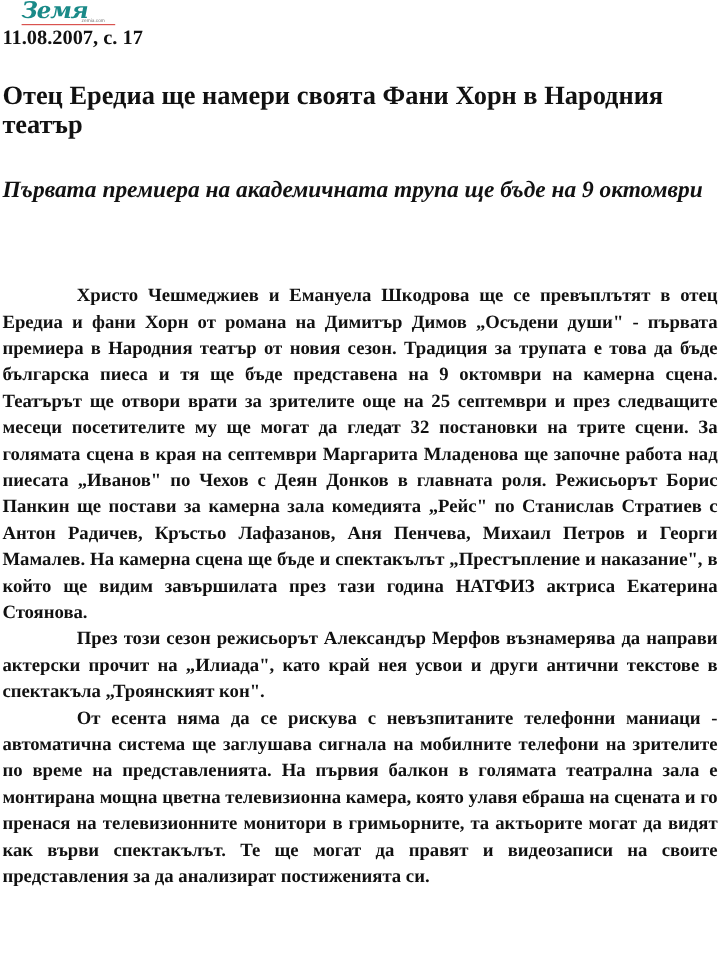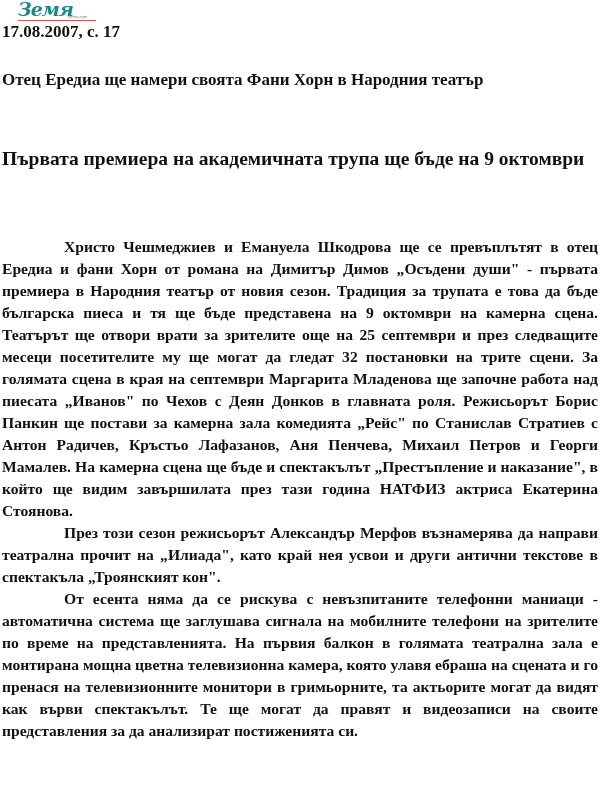--- a/index.html
+++ b/index.html
@@ -2,37 +2,37 @@
 <html><head>
 <meta charset="utf-8">
 <style>
   html, body { margin: 0; padding: 0; background: #ffffff; }
   body { width: 600px; height: 800px; overflow: hidden; position: relative; font-family: "Liberation Serif", "DejaVu Serif", serif; color: #111; }
   .logo { position: absolute; left: 18px; top: 2px; width: 80px; height: 20px; }
   .logo-text { position: absolute; left: 0; top: -4px; font-family: "DejaVu Serif", serif; font-style: italic; font-weight: bold; font-size: 19px; color: #1a8a88; letter-spacing: -1px; }
   .logo-sub { position: absolute; left: 50px; top: 12px; font-family: "Liberation Sans", sans-serif; font-size: 4px; color: #777; }
   .logo-line { position: absolute; left: 0; top: 18px; width: 78px; height: 1px; background: #d9534f; }
   .dateline { position: absolute; left: 2px; top: 22px; font-weight: bold; font-size: 17px; }
-  .headline { position: absolute; left: 2px; top: 68px; width: 580px; font-weight: bold; font-size: 17px; line-height: 24px; }
-  .subheadline { position: absolute; left: 2px; top: 147px; width: 585px; font-weight: bold; font-size: 19.5px; line-height: 24px; }
+  .headline { position: absolute; left: 2px; top: 68px; width: 580px; font-weight: bold; font-size: 22px; line-height: 24px; }
+  .subheadline { position: absolute; left: 2px; top: 147px; width: 585px; font-weight: bold; font-style: italic; font-size: 19.5px; line-height: 24px; }
   .body { position: absolute; left: 2px; top: 236px; width: 596px; font-size: 15.6px; line-height: 22px; text-align: justify; }
   .body p { margin: 0; text-indent: 62px; font-weight: bold; }
 </style>
 </head>
 <body>
 
 <div class="logo">
   <span class="logo-text">Земя</span>
   <span class="logo-sub">zemia.com</span>
   <div class="logo-line"></div>
 </div>
 
-<div class="dateline">17.08.2007, с. 17</div>
+<div class="dateline">11.08.2007, с. 17</div>
 
 <h1 class="headline" style="margin:0">Отец Ередиа ще намери своята Фани Хорн в Народния театър</h1>
 
 <h2 class="subheadline" style="margin:0">Първата премиера на академичната трупа ще бъде на 9 октомври</h2>
 
 <div class="body">
   <p>Христо Чешмеджиев и Емануела Шкодрова ще се превъплътят в отец Ередиа и фани Хорн от романа на Димитър Димов „Осъдени души" - първата премиера в Народния театър от новия сезон. Традиция за трупата е това да бъде българска пиеса и тя ще бъде представена на 9 октомври на камерна сцена. Театърът ще отвори врати за зрителите още на 25 септември и през следващите месеци посетителите му ще могат да гледат 32 постановки на трите сцени. За голямата сцена в края на септември Маргарита Младенова ще започне работа над пиесата „Иванов" по Чехов с Деян Донков в главната роля. Режисьорът Борис Панкин ще постави за камерна зала комедията „Рейс" по Станислав Стратиев с Антон Радичев, Кръстьо Лафазанов, Аня Пенчева, Михаил Петров и Георги Мамалев. На камерна сцена ще бъде и спектакълът „Престъпление и наказание", в който ще видим завършилата през тази година НАТФИЗ актриса Екатерина Стоянова.</p>
-  <p>През този сезон режисьорът Александър Мерфов възнамерява да направи театрална прочит на „Илиада", като край нея усвои и други антични текстове в спектакъла „Троянският кон".</p>
+  <p>През този сезон режисьорът Александър Мерфов възнамерява да направи актерски прочит на „Илиада", като край нея усвои и други антични текстове в спектакъла „Троянският кон".</p>
   <p>От есента няма да се рискува с невъзпитаните телефонни маниаци - автоматична система ще заглушава сигнала на мобилните телефони на зрителите по време на представленията. На първия балкон в голямата театрална зала е монтирана мощна цветна телевизионна камера, която улавя ебраша на сцената и го пренася на телевизионните монитори в гримьорните, та актьорите могат да видят как върви спектакълът. Те ще могат да правят и видеозаписи на своите представления за да анализират постиженията си.</p>
 </div>
 
 </body></html>

